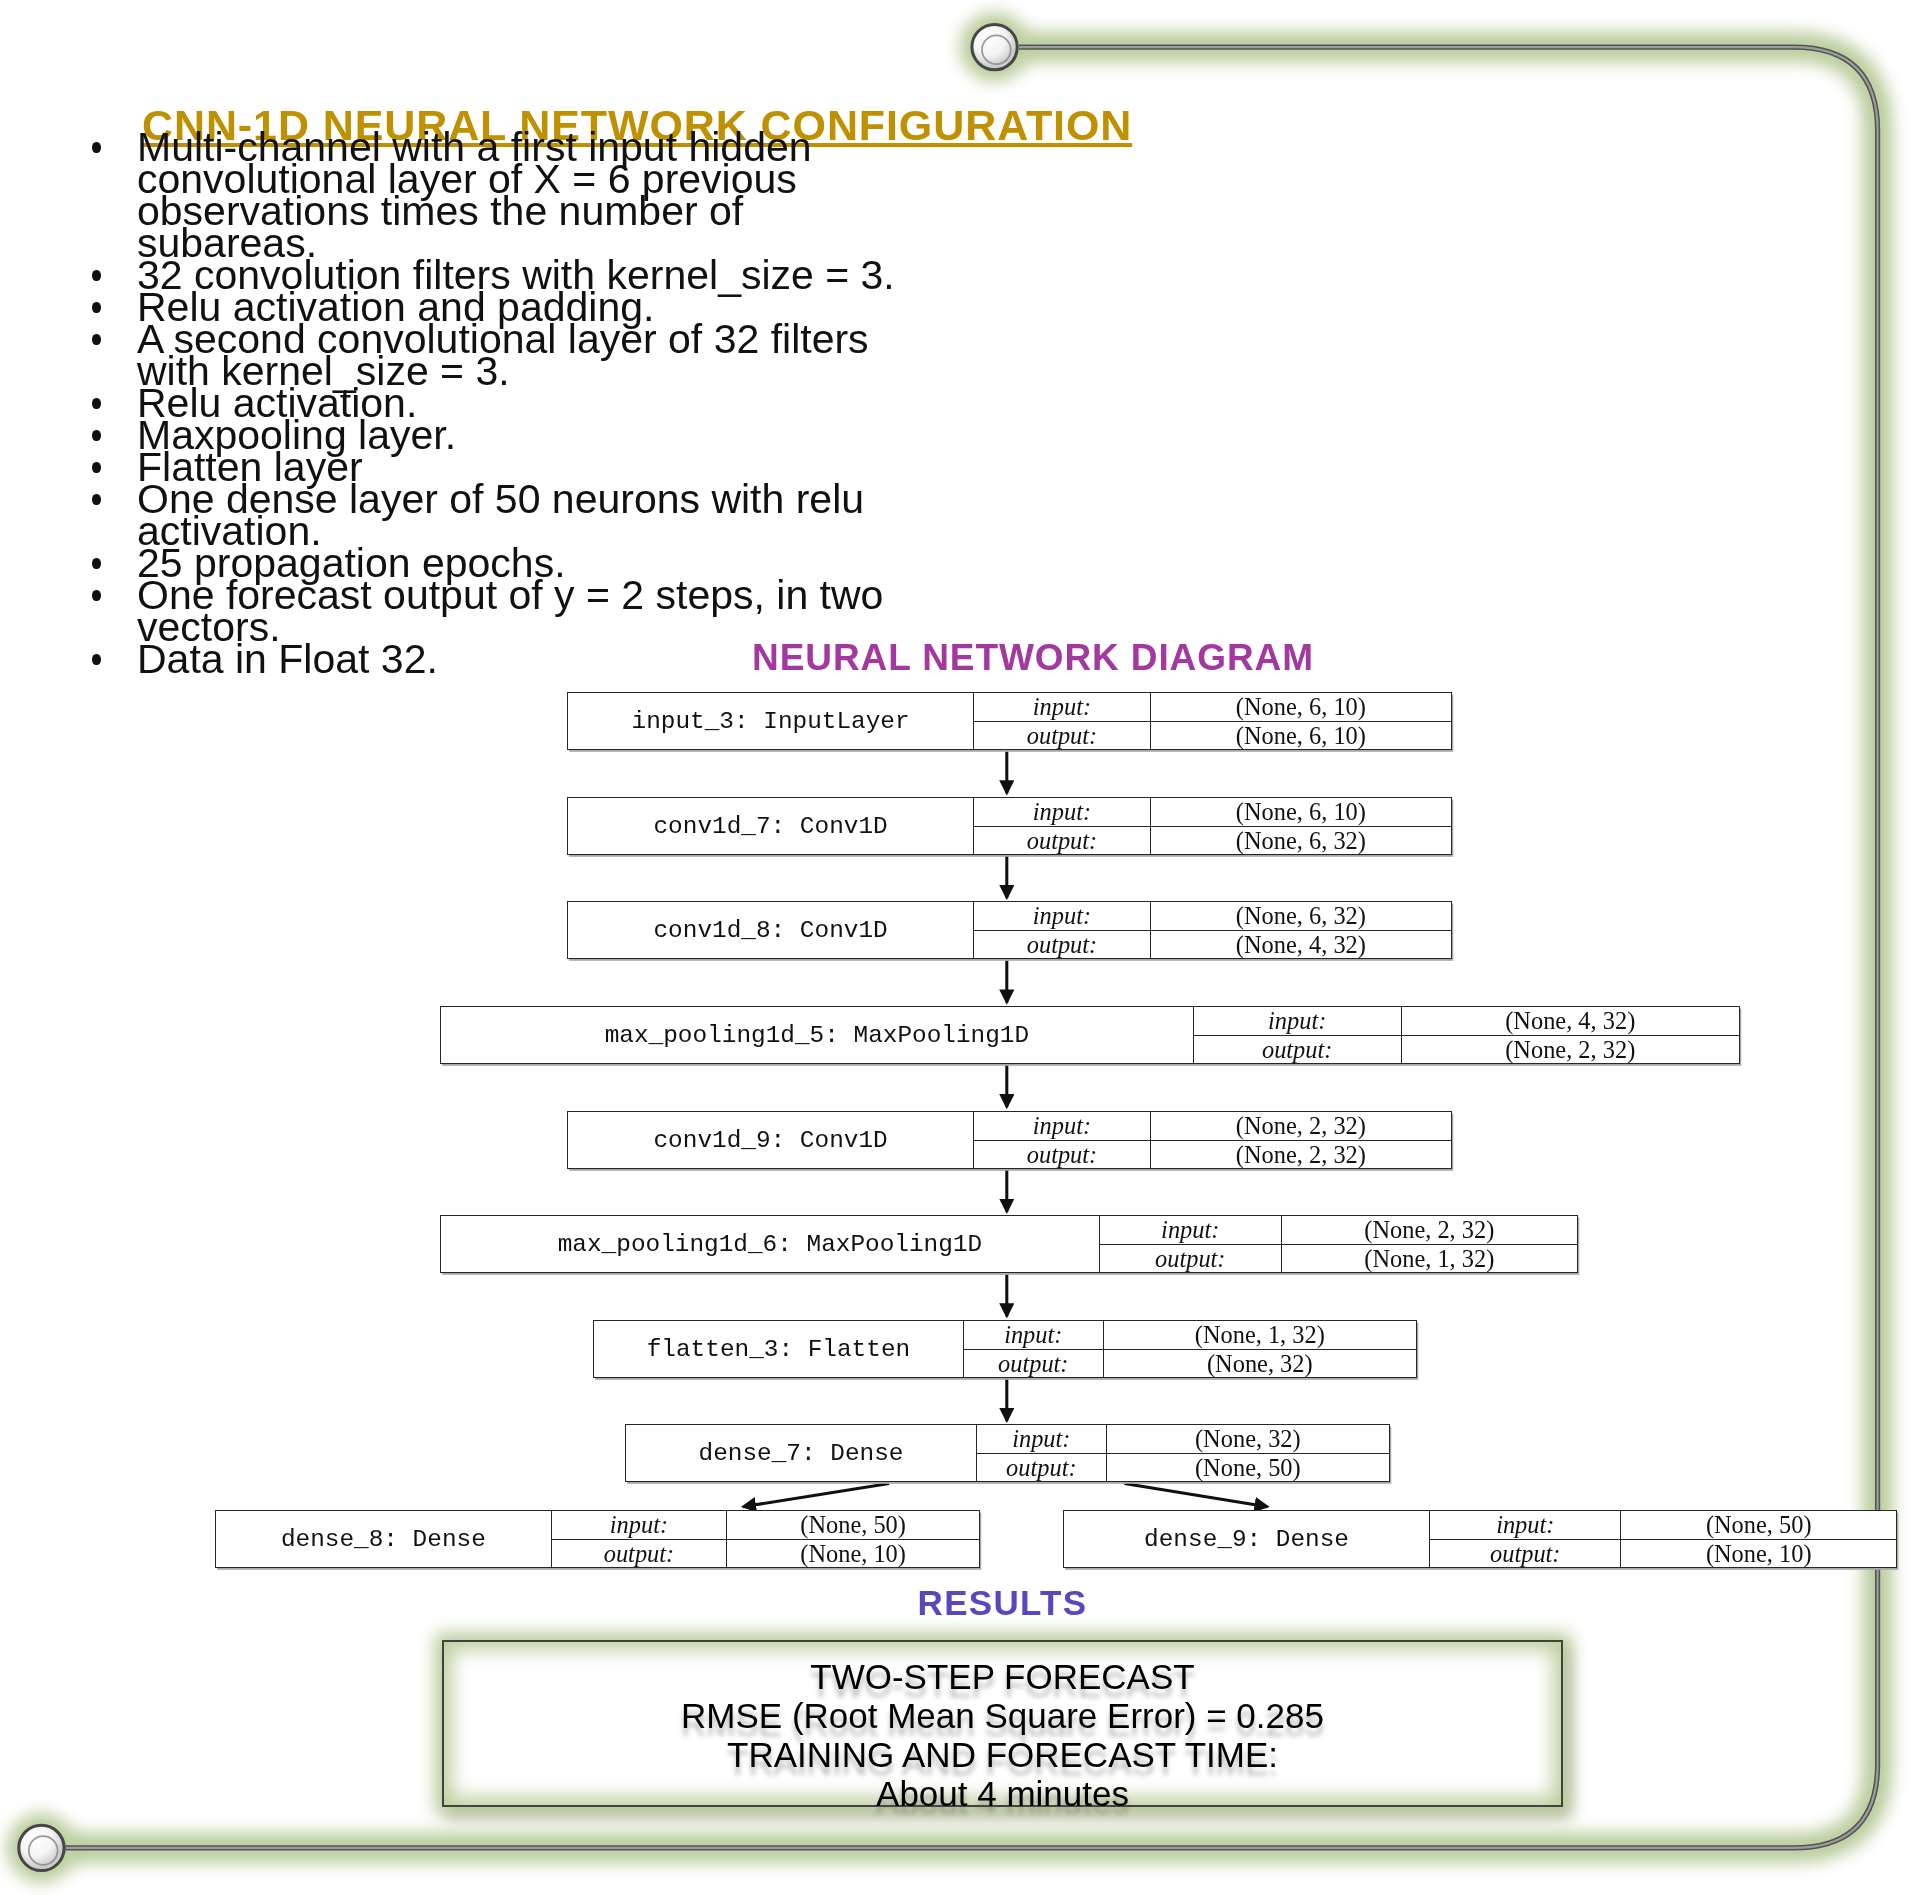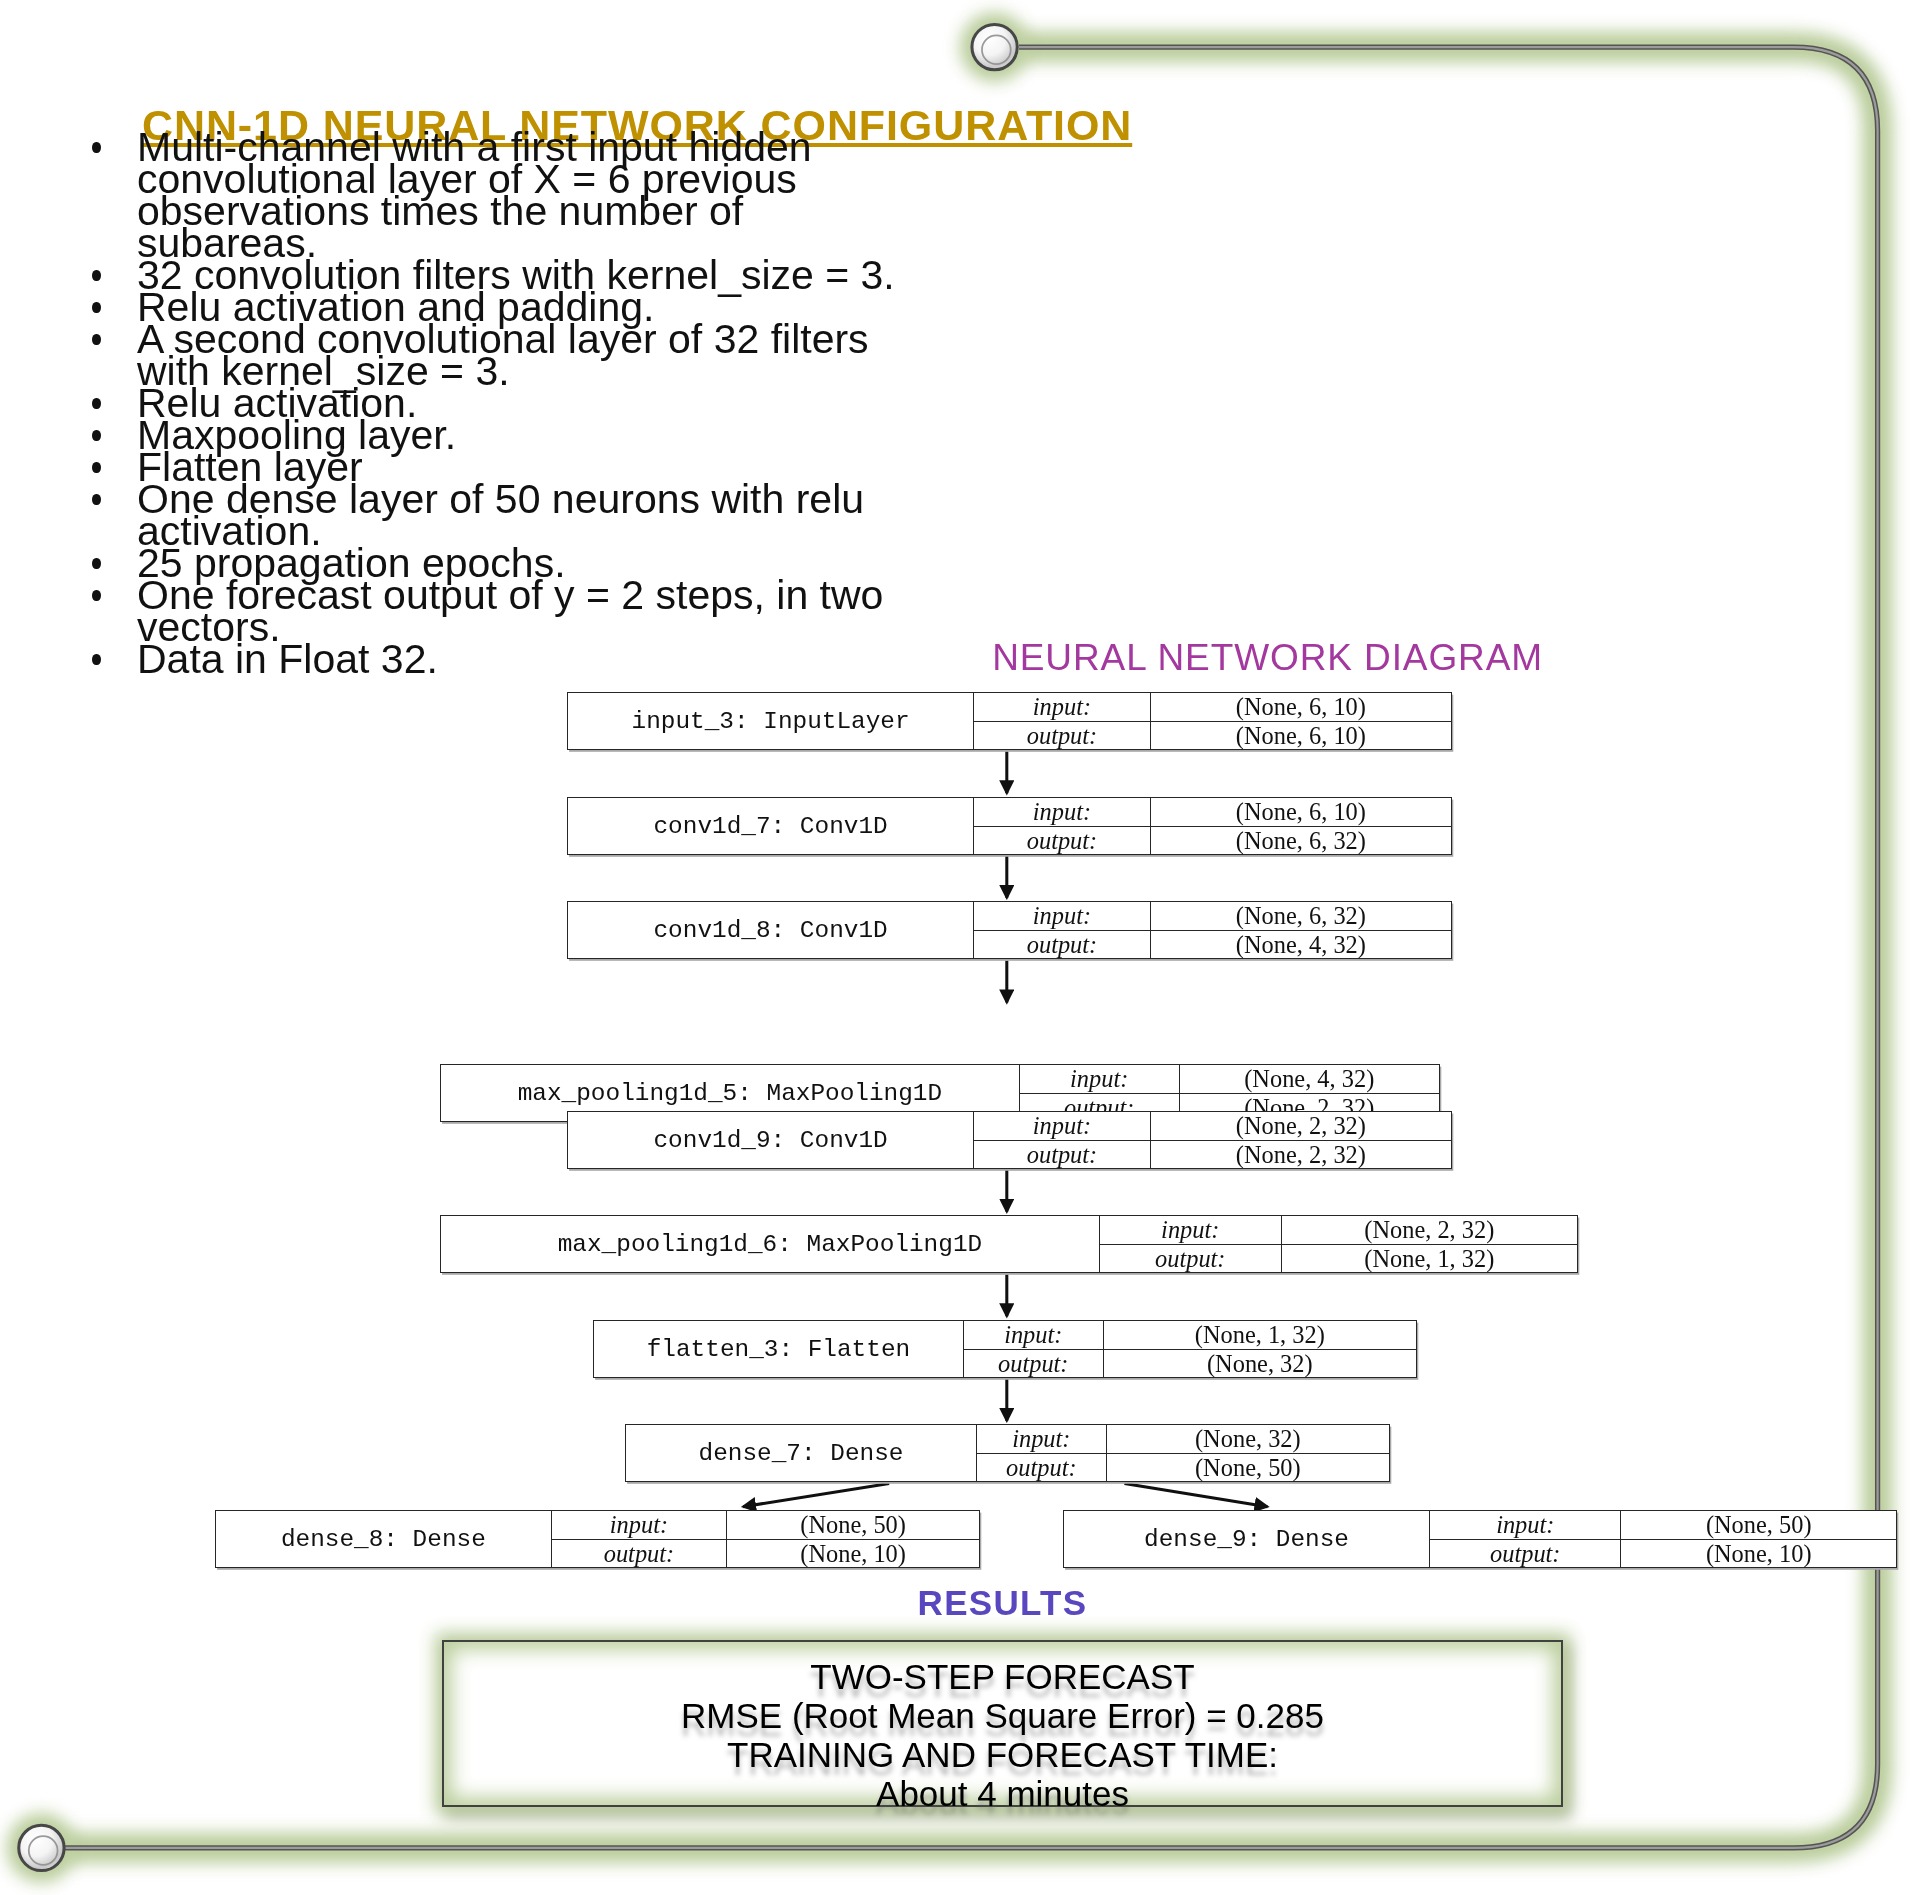--- a/index.html
+++ b/index.html
@@ -27,21 +27,21 @@
   }
   #bullet-list li{position:relative;padding-left:59px;margin:0;}
   .bullet-dot{
     position:absolute;left:14px;top:10.5px;width:8.7px;height:11.8px;
     background:#111;border-radius:50%;
   }
 
   
   #diagram-title{
     position:absolute;left:523px;top:637px;width:1020px;
-    text-align:right;font-size:37px;font-weight:normal;letter-spacing:0.9px;
+    text-align:center;font-size:37px;font-weight:bold;letter-spacing:0.9px;
     z-index:2;white-space:nowrap;
   }
   .node{
     position:absolute;display:grid;grid-template-rows:1fr 1fr;
     height:58px;background:#fff;border:1.7px solid #262626;
     box-sizing:border-box;
     font-family:"Liberation Serif", serif;font-size:24.4px;
     box-shadow:1.7px 2.2px 0 -0.4px #a8a8a8;
     z-index:2;
   }
@@ -154,21 +154,21 @@
   </div>
 
   <div class="node" style="left:567px;top:901px;width:885px;grid-template-columns:46fr 20fr 34fr">
     <div class="nname">conv1d_8: Conv1D</div>
     <div class="lbl bline">input:</div>
     <div class="val bline">(None, 6, 32)</div>
     <div class="lbl">output:</div>
     <div class="val">(None, 4, 32)</div>
   </div>
 
-  <div class="node" style="left:440px;top:1064px;width:1000px;grid-template-columns:58fr 16fr 26fr">
+  <div class="node" style="left:440px;top:1006px;width:1300px;grid-template-columns:58fr 16fr 26fr">
     <div class="nname">max_pooling1d_5: MaxPooling1D</div>
     <div class="lbl bline">input:</div>
     <div class="val bline">(None, 4, 32)</div>
     <div class="lbl">output:</div>
     <div class="val">(None, 2, 32)</div>
   </div>
 
   <div class="node" style="left:567px;top:1111px;width:885px;grid-template-columns:46fr 20fr 34fr">
     <div class="nname">conv1d_9: Conv1D</div>
     <div class="lbl bline">input:</div>

